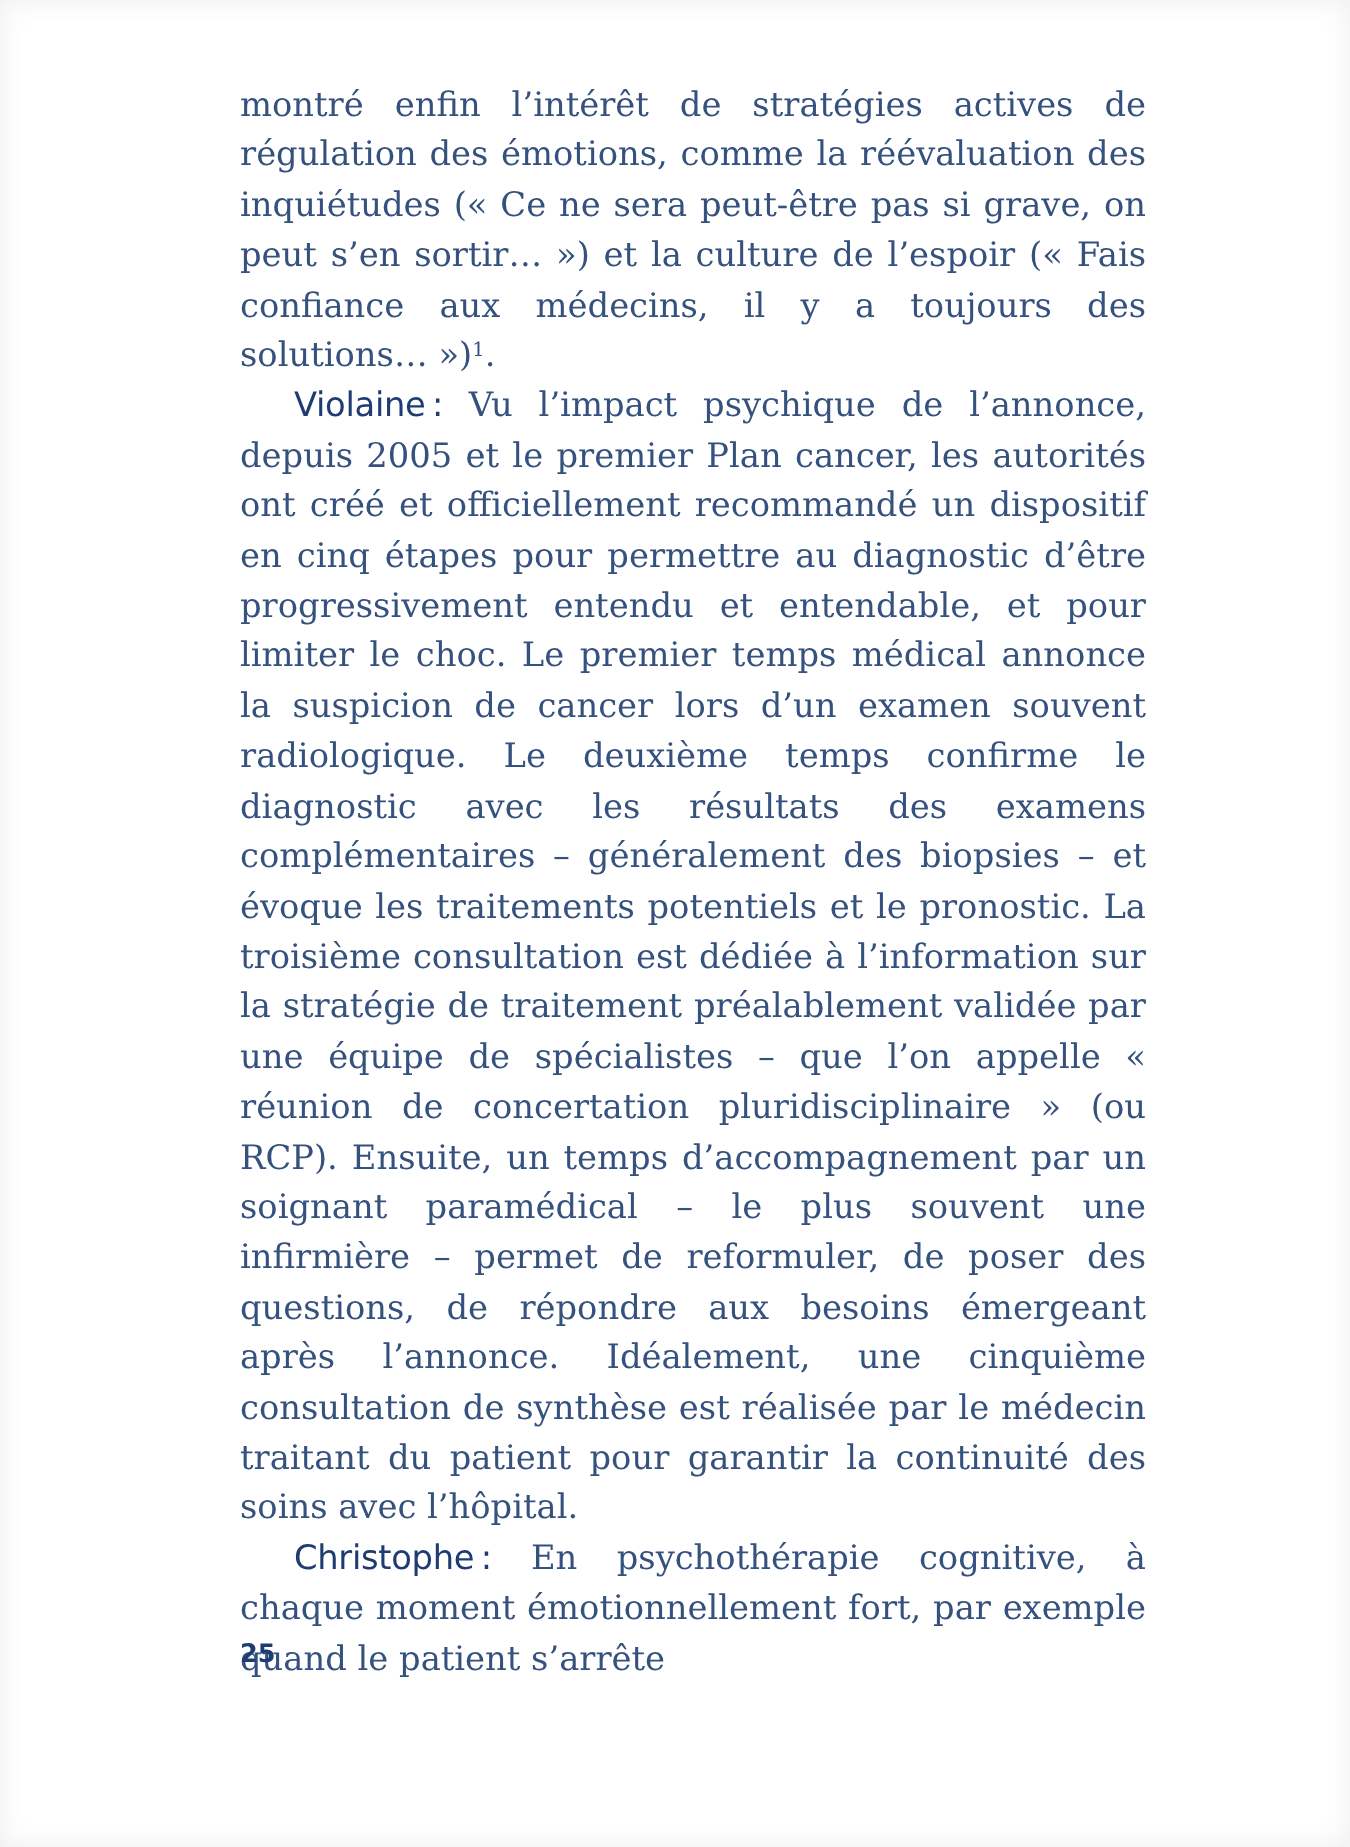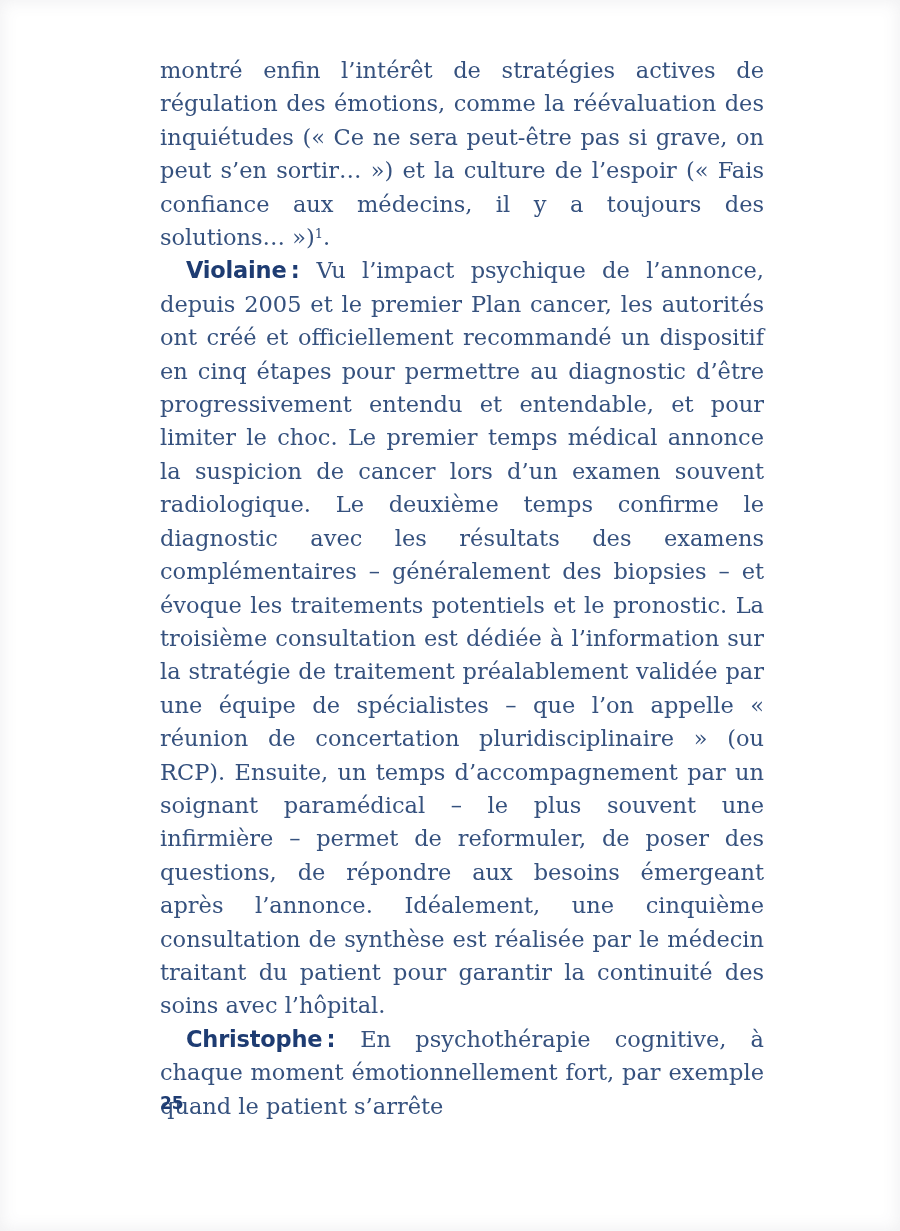--- a/index.html
+++ b/index.html
@@ -34,23 +34,24 @@
   }
   .text-block p {
     margin: 0;
     padding: 0;
   }
   .text-block p.indent {
     text-indent: 26px;
   }
   .speaker {
     font-family: "DejaVu Sans", "Liberation Sans", sans-serif;
-    font-weight: bold;
+    font-weight: normal;
     color: var(--speaker-color, #1e3c72);
     letter-spacing: -0.2px;
+    margin-left: 10px;
   }
   sup.footnote {
     font-size: 13px;
     line-height: 0;
     vertical-align: 7px;
   }
   .page-number {
     position: absolute;
     left: 160px;
     top: 1093px;

